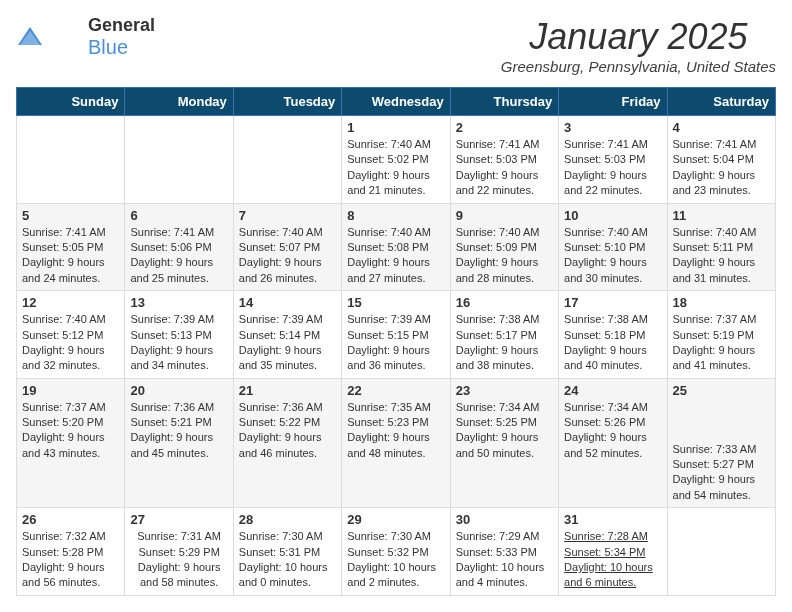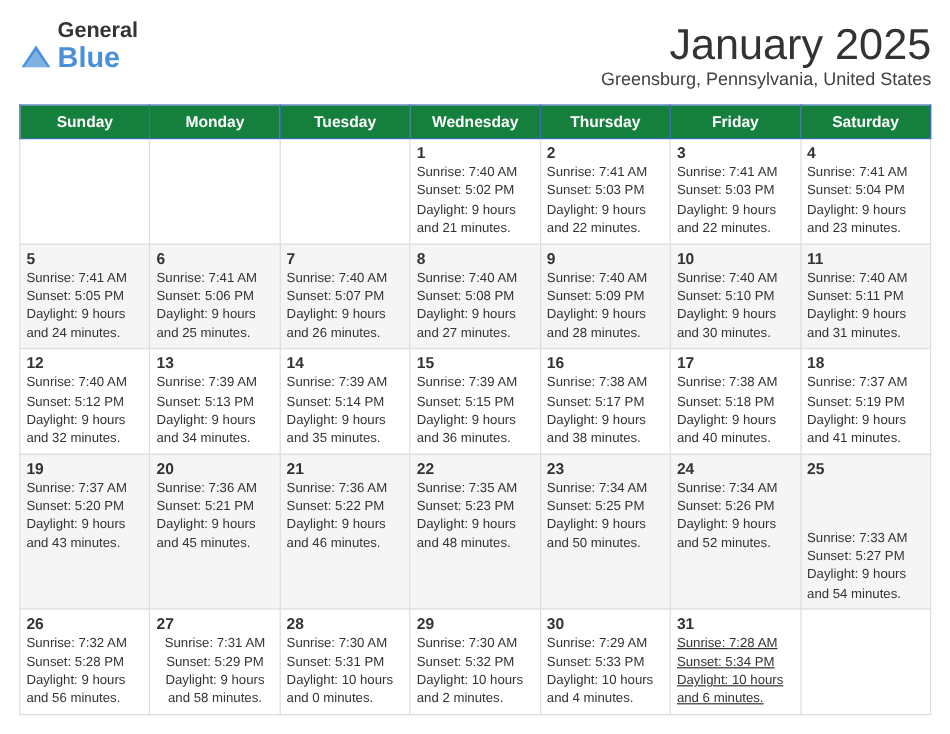--- a/index.html
+++ b/index.html
@@ -11,66 +11,68 @@
       padding: 16px;
     }
     .header {
       display: flex;
       justify-content: space-between;
       align-items: flex-start;
       margin-bottom: 12px;
     }
     .logo {
       display: flex;
-      align-items: flex-end;
+      align-items: center;
+      gap: 40px;
     }
     .logo-text {
       display: flex;
       flex-direction: column;
       line-height: 1.1;
     }
     .logo-general {
       font-size: 18px;
       font-weight: bold;
       color: #333;
     }
     .logo-blue {
-      font-size: 24px;
-      font-weight: bold;
+      font-size: 20px;
+      font-weight: normal;
       color: #4a90d9;
     }
     .logo-icon {
       width: 28px;
       height: 28px;
       margin-right: 4px;
     }
     .title-area {
-      text-align: right;
+      text-align: center;
+      font-style: italic;
     }
     .month-title {
       font-size: 36px;
       font-weight: normal;
       color: #333;
     }
     .location {
       font-size: 15px;
       color: #404040;
     }
     .calendar {
       width: 100%;
       border-collapse: collapse;
       border: 1px solid #ccc;
     }
     .calendar th {
-      background-color: #15803d;
+      background-color: #0c4a6e;
       color: #fff;
       font-size: 13px;
       font-weight: bold;
       padding: 6px 6px;
-      text-align: center;
+      text-align: right;
       border: 1px solid #3a6fb1;
     }
     .calendar td {
       vertical-align: top;
       padding: 4px 5px;
       border: 1px solid #ddd;
       width: calc(100% / 7);
       background: #fff;
       min-height: 80px;
     }

